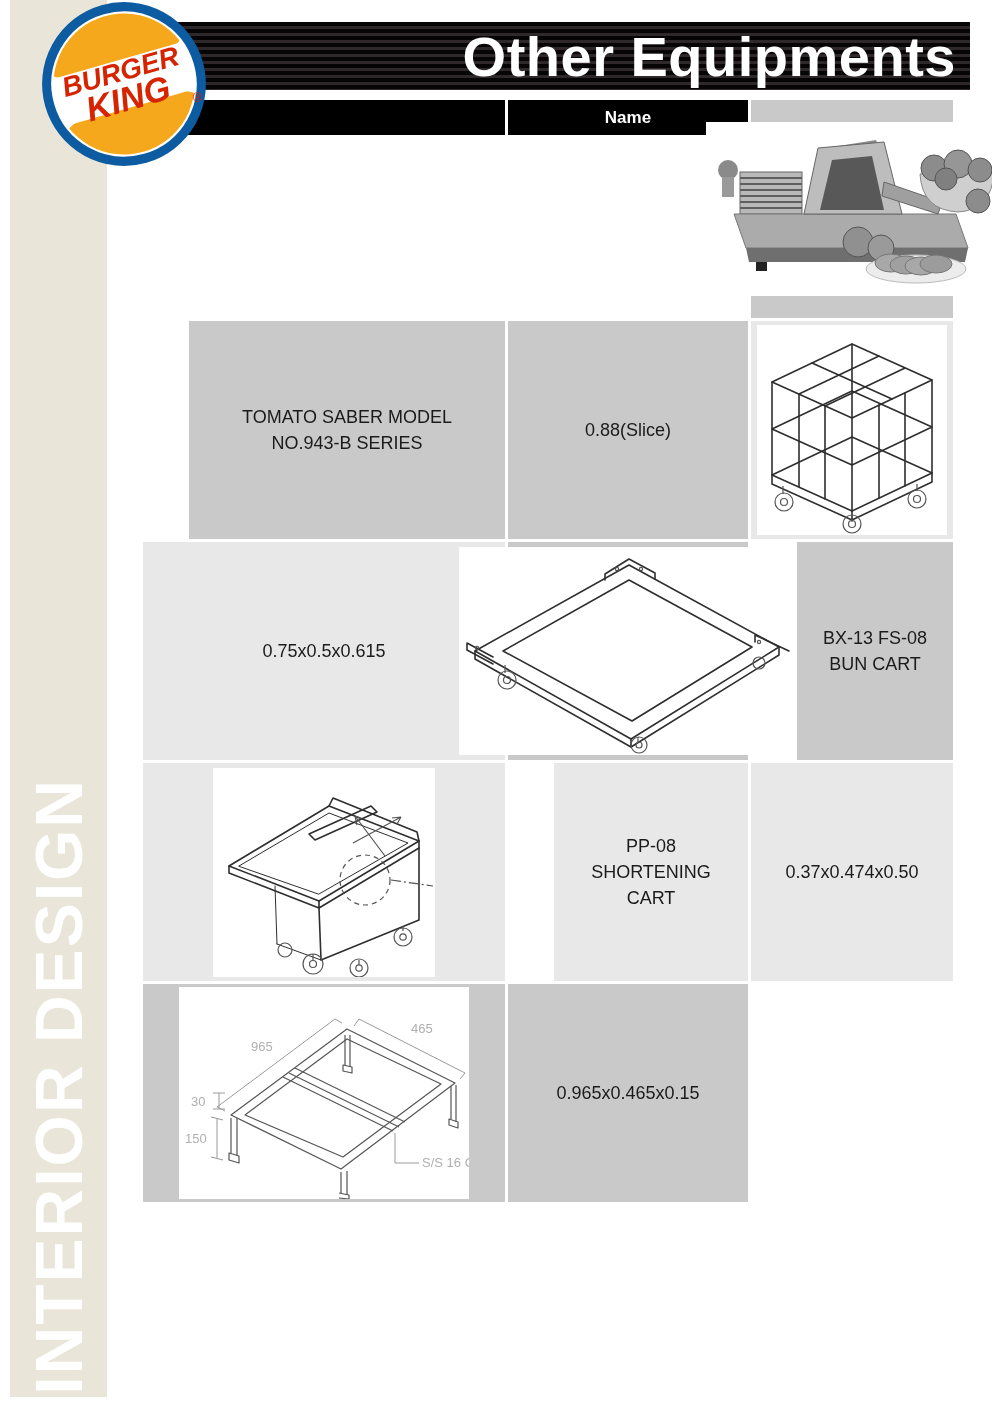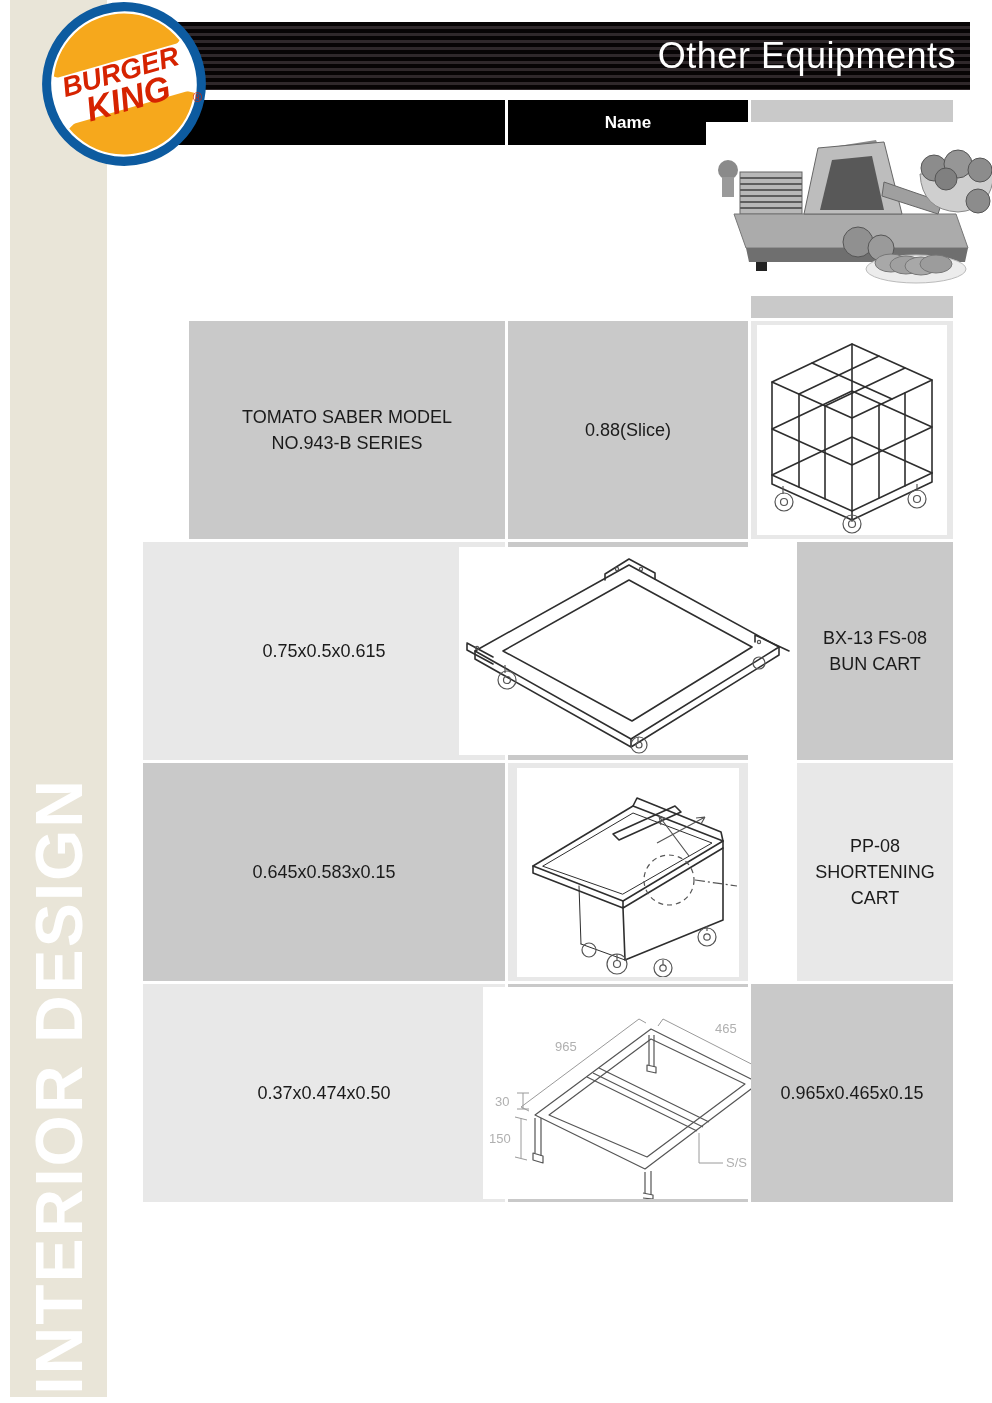--- a/index.html
+++ b/index.html
@@ -20,31 +20,31 @@
     font-size:66px; font-weight:bold; color:#ffffff;
     letter-spacing:2px; white-space:nowrap; line-height:1;
   }
   
   .header-bar {
     position:absolute; left:95px; top:22px; width:875px; height:68px;
     background:repeating-linear-gradient(180deg,#070405 0px,#070405 4px,#2f282b 4px,#2f282b 7px);
     display:flex; align-items:center; justify-content:flex-end;
     padding-right:14px; z-index:1;
   }
-  .page-title { color:#ffffff; font-weight:normal; font-size:36px; letter-spacing:0.5px; }
+  .page-title { color:#ffffff; font-weight:bold; font-size:56px; letter-spacing:0.5px; }
   .logo-wrap { position:absolute; left:40px; top:0px; width:168px; height:168px; z-index:2; }
   
   .equip-table {
     position:absolute; left:143px; top:100px;
     display:grid; grid-template-columns:362px 240px 202px;
     gap:3px; z-index:0;
   }
   .th {
     background:#000000; color:#ffffff; font-weight:bold; font-size:17px;
-    height:45px; display:flex; align-items:center; justify-content:center;
+    height:35px; display:flex; align-items:center; justify-content:center;
   }
   .cell {
     height:218px; display:flex; align-items:center; justify-content:center;
     text-align:center; font-size:18px; color:#1b1b1b; line-height:1.45;
   }
   .row-odd  { background:#c9c9c9; }
   .row-even { background:#e8e8e8; }
   .name-cell { padding:0 22px;margin-left:46px; }
   .inset { background:#ffffff; display:flex; align-items:center; justify-content:center; }
   svg { display:block; }
@@ -172,21 +172,20 @@
               <circle cx="48" cy="133" r="3.5"></circle>
             <path d="M179,196 L179,190"></path>
             <circle cx="180" cy="198" r="8"></circle>
               <circle cx="180" cy="198" r="3"></circle>
             <circle cx="300" cy="116" r="6"></circle>
           </g>
         </svg>
       </div>
     </div>
     <div class="cell row-odd name-cell">BX-13 FS-08 BUN CART</div>
-    <div class="cell row-odd">0.645x0.583x0.15</div>
 
     <div class="cell row-even">
       <div class="inset" style="width:222px;height:209px;">
         <svg width="222" height="209" viewBox="0 0 222 209">
           <g class="draw">
             <path d="M116,38 L120,30 L204,64 L206,73"></path>
             <path d="M16,98 L116,38 L206,73 L106,133 Z"></path>
             <path d="M26,98 L116,45 L195,75 L106,126 Z" stroke-width="1"></path>
             <path d="M16,98 L16,105 L106,140 L106,133 M106,140 L206,80 L206,73"></path>
             <path d="M96,66 L158,38 L164,44 L102,72 Z"></path>

